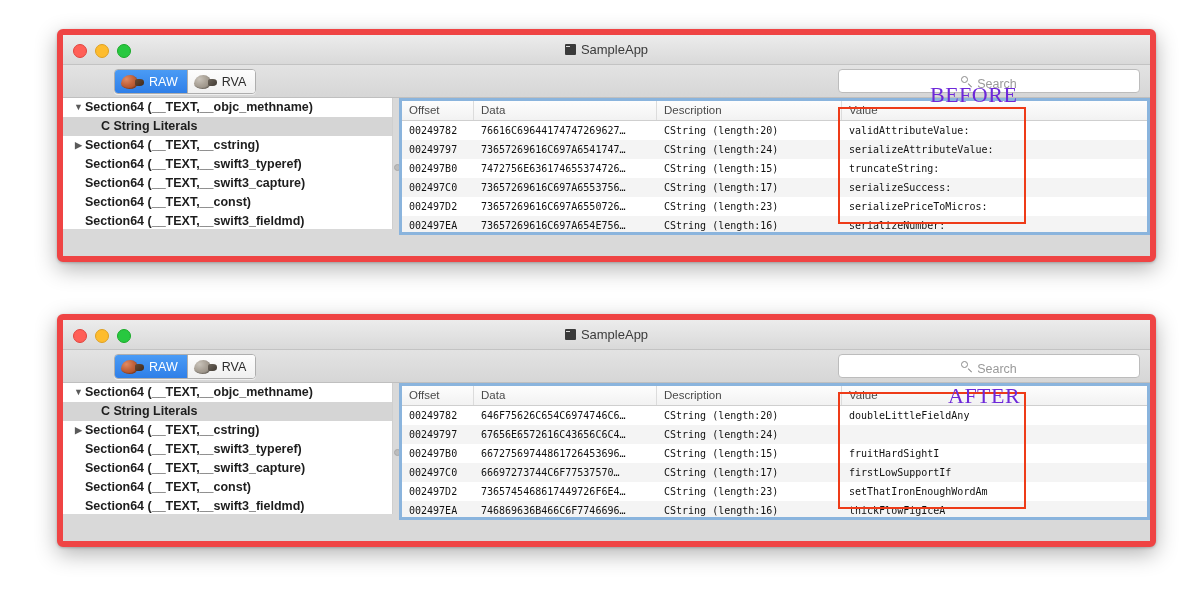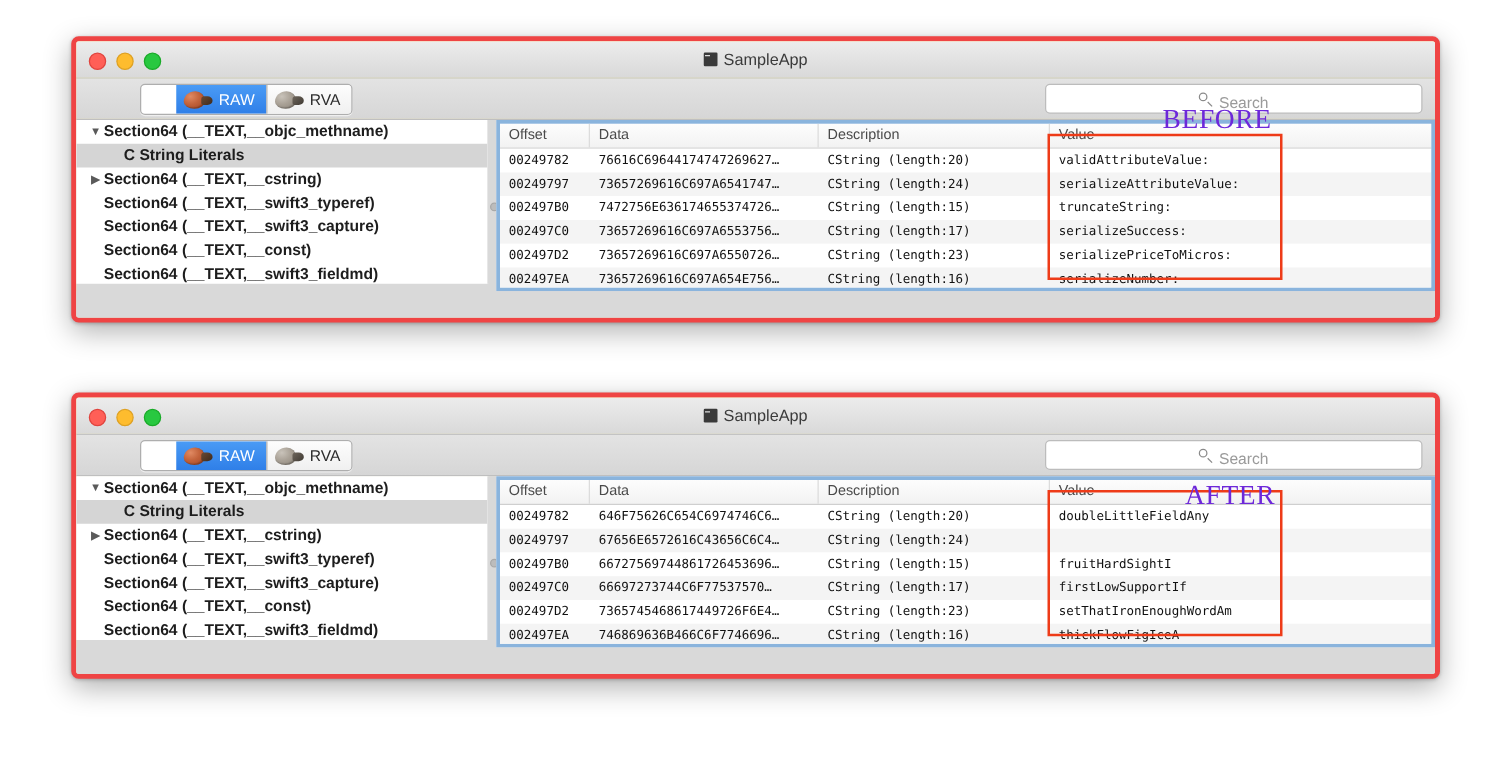--- a/index.html
+++ b/index.html
@@ -16,24 +16,24 @@
     position: relative;
     width: 1200px;
     height: 614px;
     background: #ffffff;
   }
 
   
   .window {
     position: absolute;
     border-radius: 6px;
-    background: #fef9c3;
+    background: #b91c1c;
     box-shadow: 0 7px 22px rgba(0,0,0,0.30), 0 1px 3px rgba(0,0,0,0.22);
     overflow: hidden;
-    border: 4px solid #ef4444;
+    border: 6px solid #ef4444;
   }
   .win1 { left: 57px; top: 29px; width: 1087px; height: 221px; }
   .win2 { left: 57px; top: 314px; width: 1087px; height: 221px; }
 
   
   .titlebar {
     position: relative;
     height: 29px;
     background: linear-gradient(to bottom, #ececec 0%, #d9d9d9 100%);
     border-bottom: 1px solid #c3c3c3;
@@ -92,21 +92,20 @@
     position: absolute;
     left: 51px;
     top: 4px;
     height: 23px;
     display: flex;
     border: 1px solid #aeaeae;
     border-radius: 4px;
     overflow: hidden;
     background: #fff;
     box-shadow: 0 1px 0 rgba(255,255,255,0.6);
-    padding-left: 28px;
   }
   .seg {
     display: flex;
     align-items: center;
     gap: 5px;
     padding: 0 9px 0 6px;
     font-size: 12.5px;
     color: #2c2c2c;
     background: linear-gradient(to bottom,#fdfdfd,#f0f0f0);
     height: 100%;

